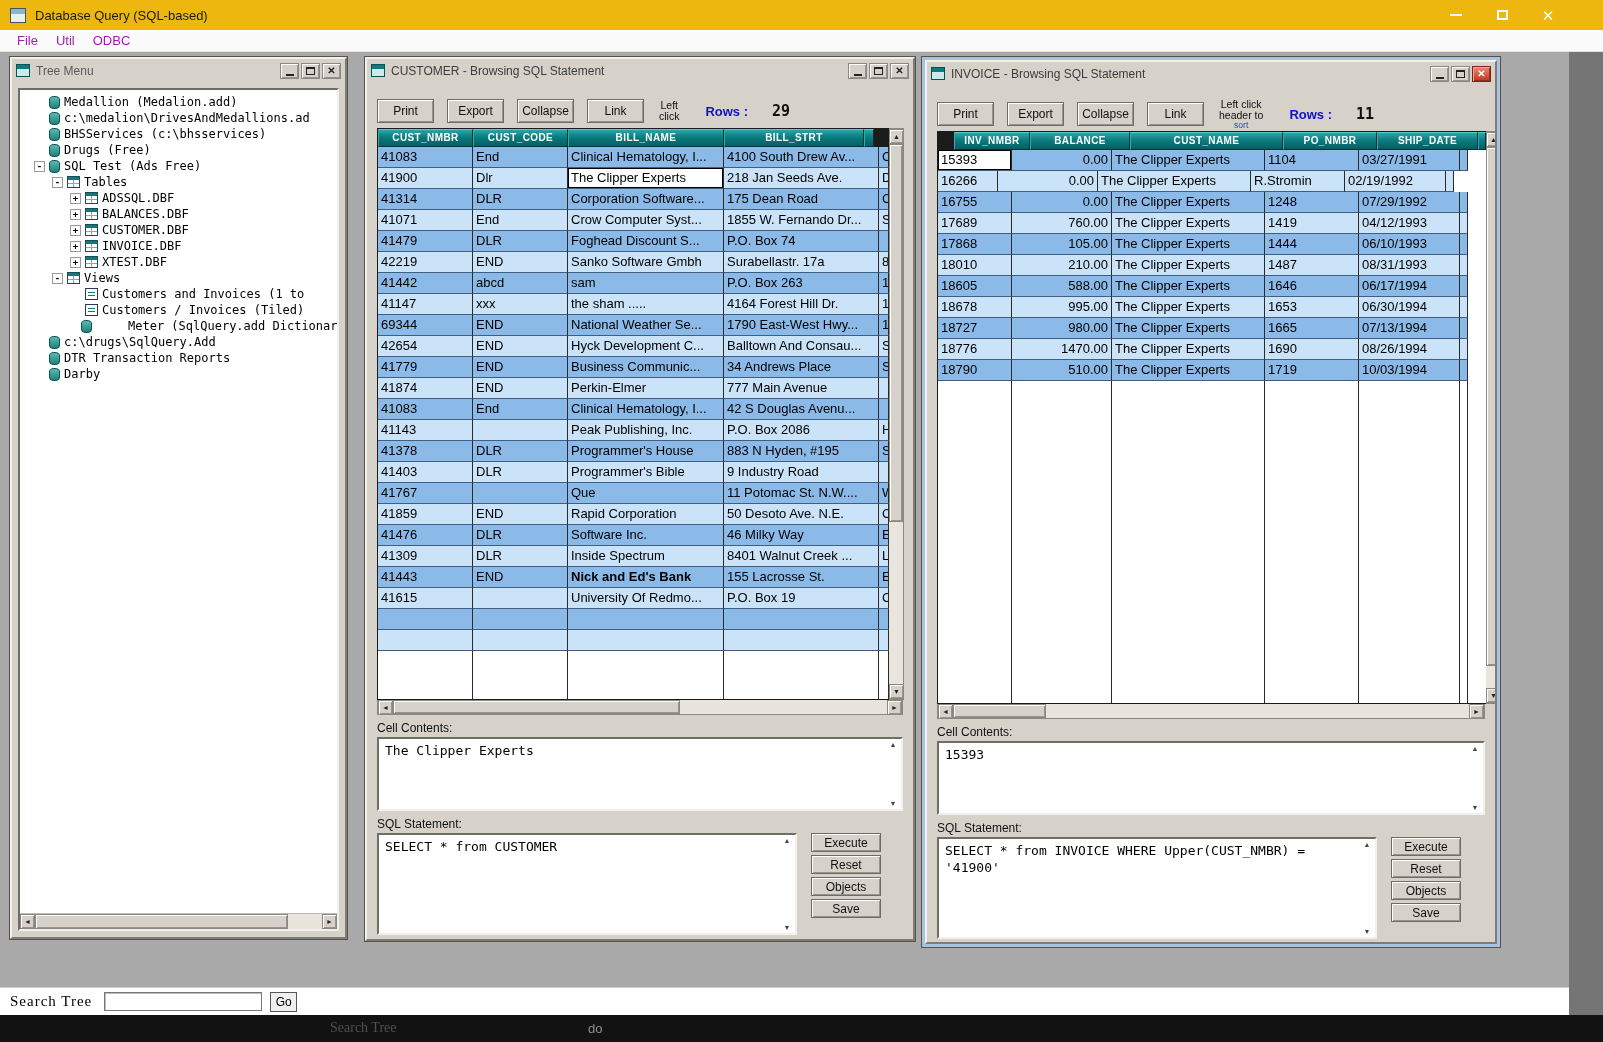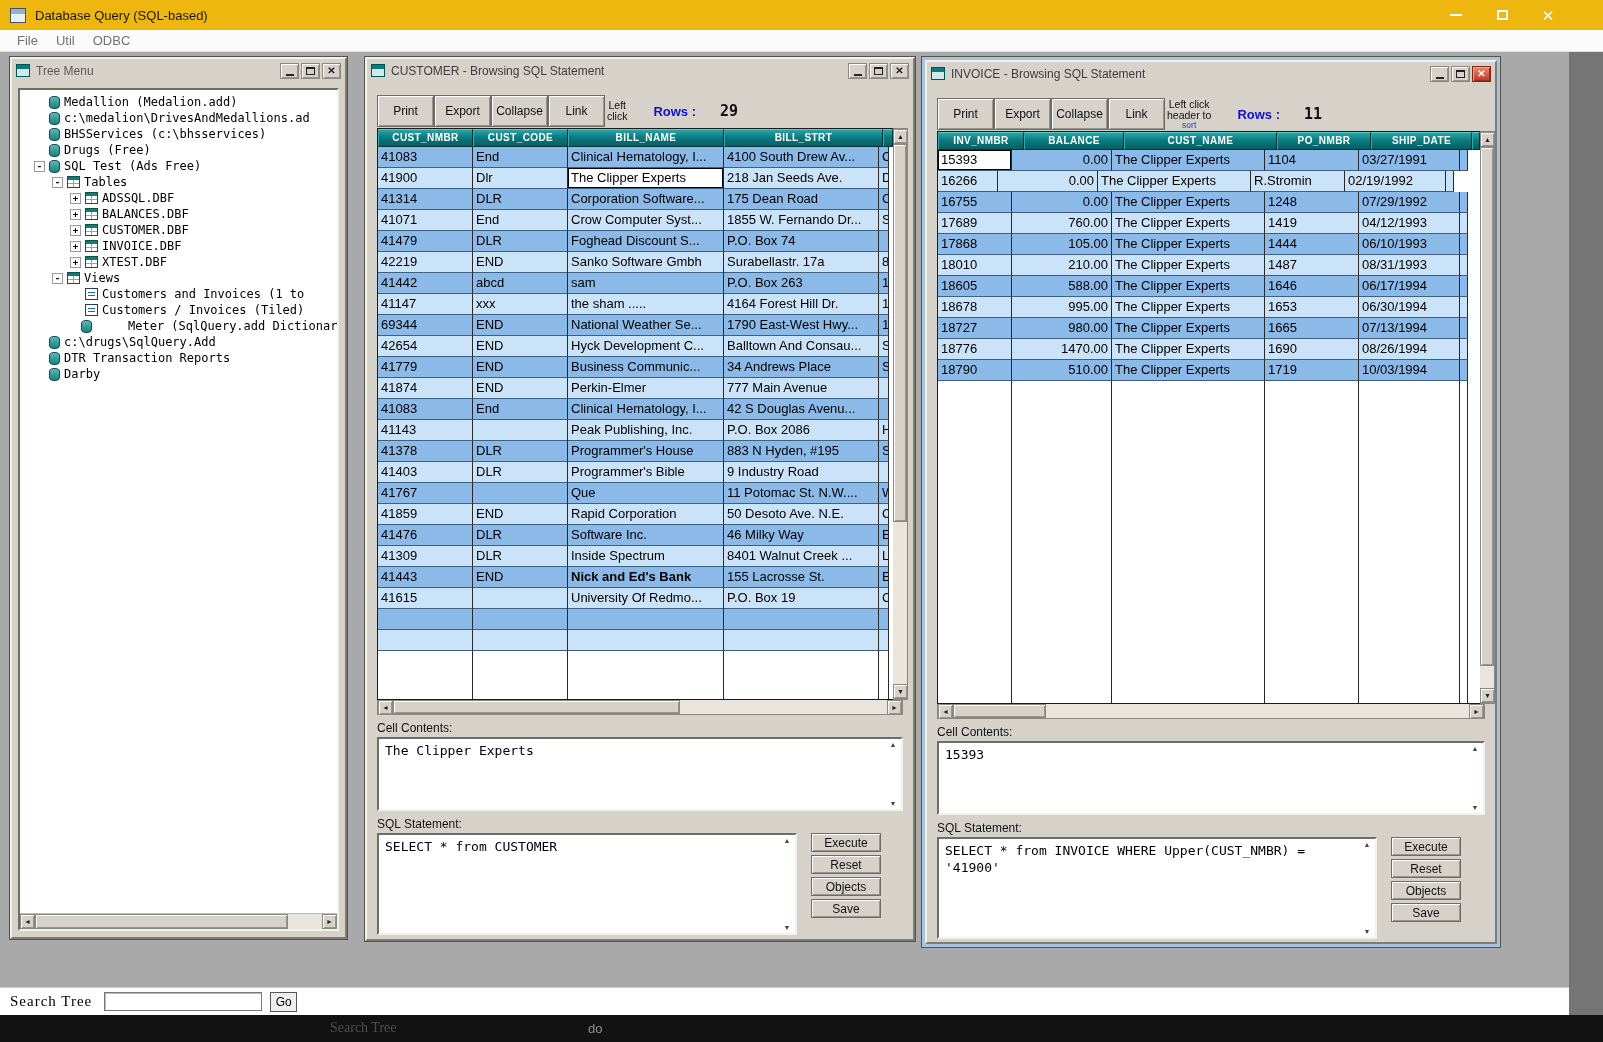--- a/index.html
+++ b/index.html
@@ -10,21 +10,21 @@
   
   .titlebar{position:absolute;top:0;left:0;right:0;height:30px;background:var(--titlebar-bg,#EDB70F);display:flex;align-items:center;padding:12px 10px}
   .app-icon{width:16px;height:15px;border:1px solid #456;background:linear-gradient(#8fb6c8 0 5px,#e8f0f4 5px);margin-right:9px;flex:none}
   .app-title{font-size:13px;color:#1a1a1a}
   .win-controls{margin-left:auto;display:flex;gap:16px;padding-right:30px}
   .wc{width:30px;height:22px;display:flex;align-items:center;justify-content:center}
   .wc .g-min{width:12px;height:2px;background:#fff}
   .wc .g-max{width:11px;height:10px;border:2px solid #fff}
   .wc .g-x{color:#fff;font-size:15px;line-height:15px}
   .menubar{position:absolute;top:30px;left:0;right:0;height:22px;background:#fbfbfb;border-bottom:1px solid #e2e2e2;display:flex;align-items:center;padding-left:8px}
-  .menu-item{font-size:13px;color:#737373;padding:12px 9px;height:100%;display:flex;align-items:center}
+  .menu-item{font-size:13px;color:#a21caf;padding:12px 9px;height:100%;display:flex;align-items:center}
   .mdi{position:absolute;top:52px;left:0;right:0;height:935px;background:var(--mdi-gray,#A9A9A9)}
   .right-strip{position:absolute;top:52px;right:0;width:34px;height:963px;background:#757575}
 
   
   .window{position:absolute;background:var(--chrome-gray,#D6D2CA);border:2px solid;border-color:#F2F1EE #7E7C74 #7E7C74 #F2F1EE;box-shadow:0 0 0 1px #55534B;overflow:hidden}
   .invoice-win{box-shadow:0 0 0 3px #A9C2E0,0 0 0 4px #55534B}
   .wtitle{height:23px;display:flex;align-items:center;padding:0 4px;background:var(--chrome-gray,#D6D2CA)}
   .wicon{width:14px;height:13px;background:linear-gradient(var(--header-teal,#0A7C80) 0 4px,#cfe8ea 4px);border:1px solid #055;flex:none}
   .wtitle-text{font-size:12px;color:#3c3c3c;margin-left:6px;white-space:nowrap}
   .wbtns{margin-left:auto;display:flex}
@@ -58,21 +58,21 @@
   .vtrack{flex:1;position:relative;background:#E9E5DD}
   .vthumb{position:absolute;top:0;left:0;right:0;background:var(--chrome-gray,#D6D2CA);border:1px solid #8a887f;box-shadow:inset 1px 1px 0 #fff,inset -1px -1px 0 #96948c}
   .tree-hscroll{height:16px;display:flex;border-top:1px solid #bbb;background:#E9E5DD}
   .tree-hscroll .hthumb{width:88%}
 
   
   .customer-win{left:365px;top:5px;width:550px;height:884px}
   .invoice-win{left:925px;top:8px;width:572px;height:884px}
   .toolbar{display:flex;align-items:center;margin:18px 10px 0;height:22px}
   .btn3d{background:var(--chrome-gray,#D6D2CA);border:1px solid #6e6c64;box-shadow:inset 1px 1px 0 #fff,inset -1px -1px 0 #96948c;color:#111;font-family:"Liberation Sans",sans-serif;font-size:12px}
-  .tbtn{width:57px;height:32px;flex:none}
+  .tbtn{width:57px;height:24px;margin-right:13px;flex:none}
   .hint{display:flex;flex-direction:column;align-items:center;font-size:10.5px;line-height:11px;color:#111;margin-left:2px;flex:none}
   .hint .hint-sub{color:#2244cc;font-size:8.5px;line-height:9px}
   .rows-label{color:var(--rows-label-blue,#1010CC);font-weight:bold;font-size:13px;margin-left:26px;white-space:nowrap}
   .rows-count{font:bold 15px "DejaVu Sans Mono",monospace;color:#101010;margin-left:24px}
   .grid-wrap{display:flex;align-items:stretch;margin:6px 10px 0}
   .grid{border:1px solid #1b1b1b;border-right:none;background:#fff}
   .ghead{display:flex;height:18px;background:#1b1b1b}
   .hcell{flex:none;height:18px;line-height:16px;text-align:center;color:#fff;font-size:10px;font-weight:bold;letter-spacing:.4px;background:linear-gradient(180deg,#2FA3A6 0%,var(--header-teal,#0A7C80) 45%,#065e62 100%);border:1px solid #033;border-top-color:#5cc;border-left-color:#3aa;overflow:hidden;white-space:nowrap}
   .grow{display:flex}
   .grow.dark .gcell{background:var(--row-dark,#8CBAE8)}
@@ -281,21 +281,21 @@
         </span>
         <span class="rows-label">Rows :</span>
         <span class="rows-count">29</span>
       </div>
       <div class="grid-wrap">
         <div class="grid">
           <div class="ghead">
               <div class="hcell" style="width: 95px;">CUST_NMBR</div>
               <div class="hcell" style="width: 95px;">CUST_CODE</div>
               <div class="hcell" style="width: 156px;">BILL_NAME</div>
-              <div class="hcell" style="width: 159px;">BILL_STRT</div>
+              <div class="hcell" style="width: 140px;">BILL_STRT</div>
               <div class="hcell" style="width: 10px;"></div>
             </div>
           <div class="gbody">
               <div class="grow dark">
                 <div class="gcell" style="width: 95px;">41083</div>
                 <div class="gcell" style="width: 95px;">End</div>
                 <div class="gcell" style="width: 156px;">Clinical Hematology, I...</div>
                 <div class="gcell" style="width: 155px;">4100 South Drew Av...</div>
                 <div class="gcell" style="width: 10px;">C</div>
               </div>
@@ -533,21 +533,21 @@
           <span>Left click</span>
           <span>header to</span>
           <span class="hint-sub">sort</span>
         </span>
         <span class="rows-label">Rows :</span>
         <span class="rows-count">11</span>
       </div>
       <div class="grid-wrap">
         <div class="grid">
           <div class="ghead">
-              <div class="hcell" style="width: 86px;">INV_NMBR</div>
+              <div class="hcell" style="width: 76px; margin-left: 16px;">INV_NMBR</div>
               <div class="hcell" style="width: 100px;">BALANCE</div>
               <div class="hcell" style="width: 153px;">CUST_NAME</div>
               <div class="hcell" style="width: 94px;">PO_NMBR</div>
               <div class="hcell" style="width: 101px;">SHIP_DATE</div>
               <div class="hcell" style="width: 8px;"></div>
             </div>
           <div class="gbody">
               <div class="grow dark">
                 <div class="gcell selected" style="width: 74px;">15393</div>
                 <div class="gcell" style="width: 100px; text-align: right;">0.00</div>

